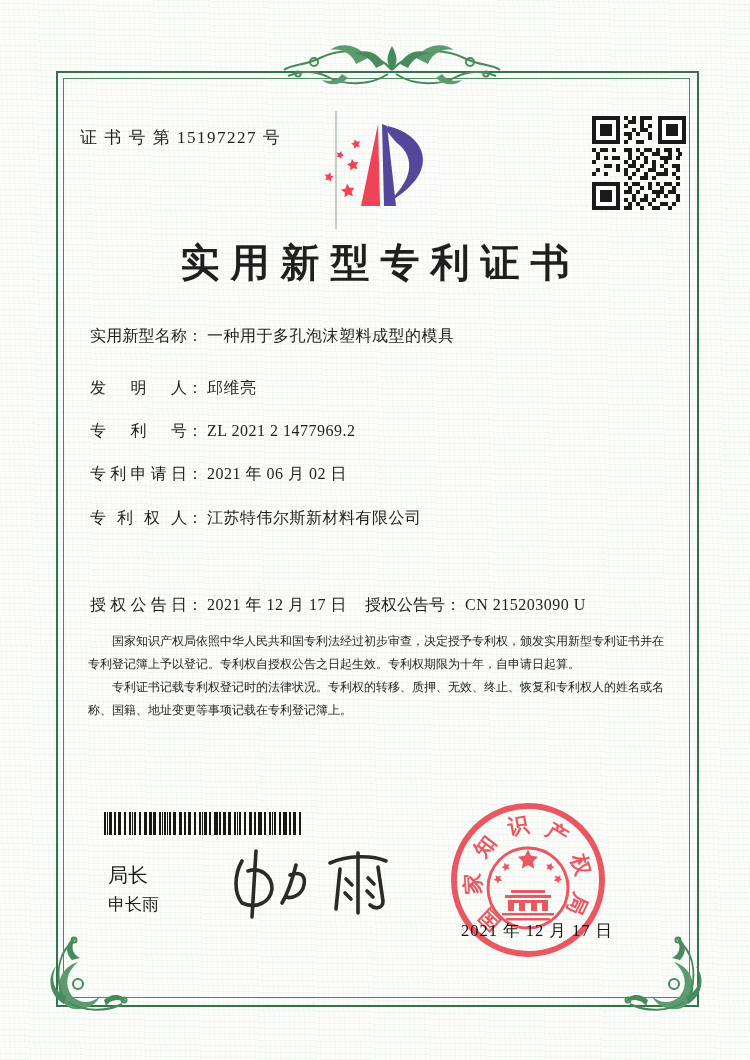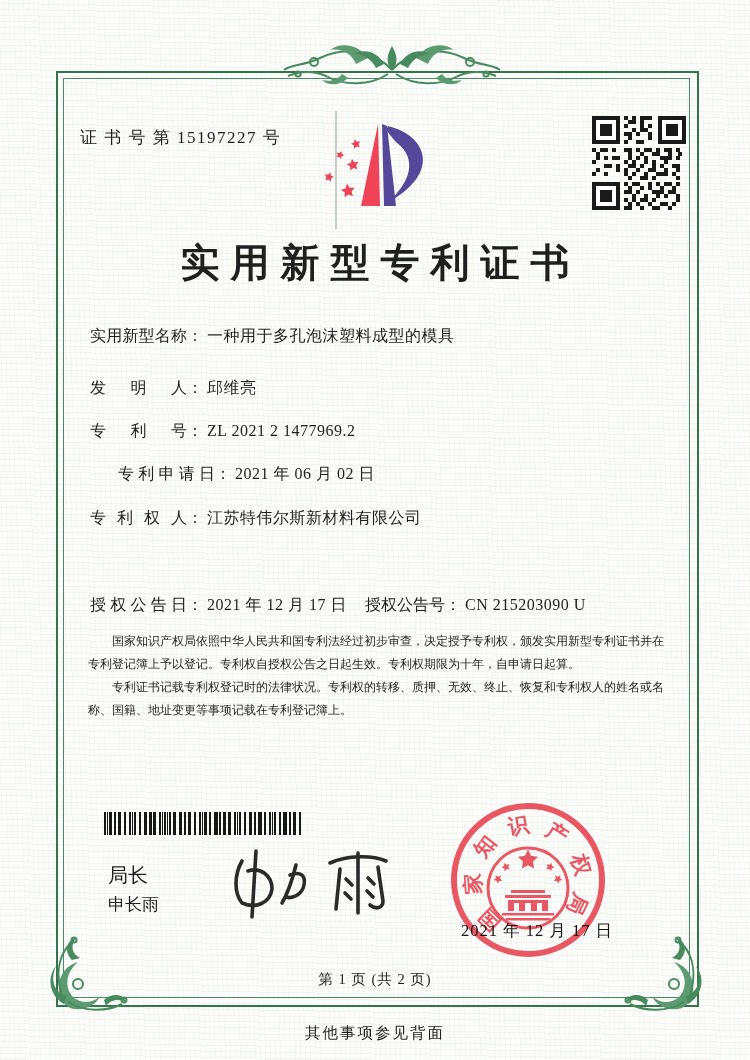--- a/index.html
+++ b/index.html
@@ -122,21 +122,21 @@
     <span class="flabel">实用新型名称</span><span class="fcolon">：</span><span class="fval">一种用于多孔泡沫塑料成型的模具</span>
   </div>
 
   <div class="abs title">实用新型专利证书</div>
   <div class="abs frow" style="top:378px;">
     <span class="flabel">发明人</span><span class="fcolon">：</span><span class="fval">邱维亮</span>
   </div>
   <div class="abs frow" style="top:421px;">
     <span class="flabel">专利号</span><span class="fcolon">：</span><span class="fval">ZL 2021 2 1477969.2</span>
   </div>
-  <div class="abs frow" style="top:464px;margin-left:28px;">
+  <div class="abs frow" style="top:464px;">
     <span class="flabel">专利申请日</span><span class="fcolon">：</span><span class="fval">2021 年 06 月 02 日</span>
   </div>
   <div class="abs frow" style="top:508px;">
     <span class="flabel">专利权人</span><span class="fcolon">：</span><span class="fval">江苏特伟尔斯新材料有限公司</span>
   </div>
   <div class="abs frow" style="top:595px;">
     <span class="flabel">授权公告日</span><span class="fcolon">：</span><span class="fval">2021 年 12 月 17 日</span>
     <span class="grant-no">
       <span class="flabel">授权公告号</span><span class="fcolon">：</span><span class="fval">CN 215203090 U</span>
     </span>
@@ -188,16 +188,14 @@
         <path d="M57,95 h46 v3 h-46 z"></path>
         <path d="M60,100 h40 v11 h-40 z"></path>
         <path fill="#ffffff" d="M66,103 h5 v8 h-5 z M77,103 h6 v8 h-6 z M89,103 h5 v8 h-5 z"></path>
         <path d="M54,113 h52 v2.5 h-52 z"></path>
         <path d="M58,118 h44 v2.5 h-44 z"></path>
       </g>
     </g>
   </svg>
   <div class="abs seal-date">2021 年 12 月 17 日</div>
 
-  <div class="abs page-info">第 1 页 (共 2 页)</div>
-  <div class="abs back-note">其他事项参见背面</div>
 
 </div>
 
 </body></html>

